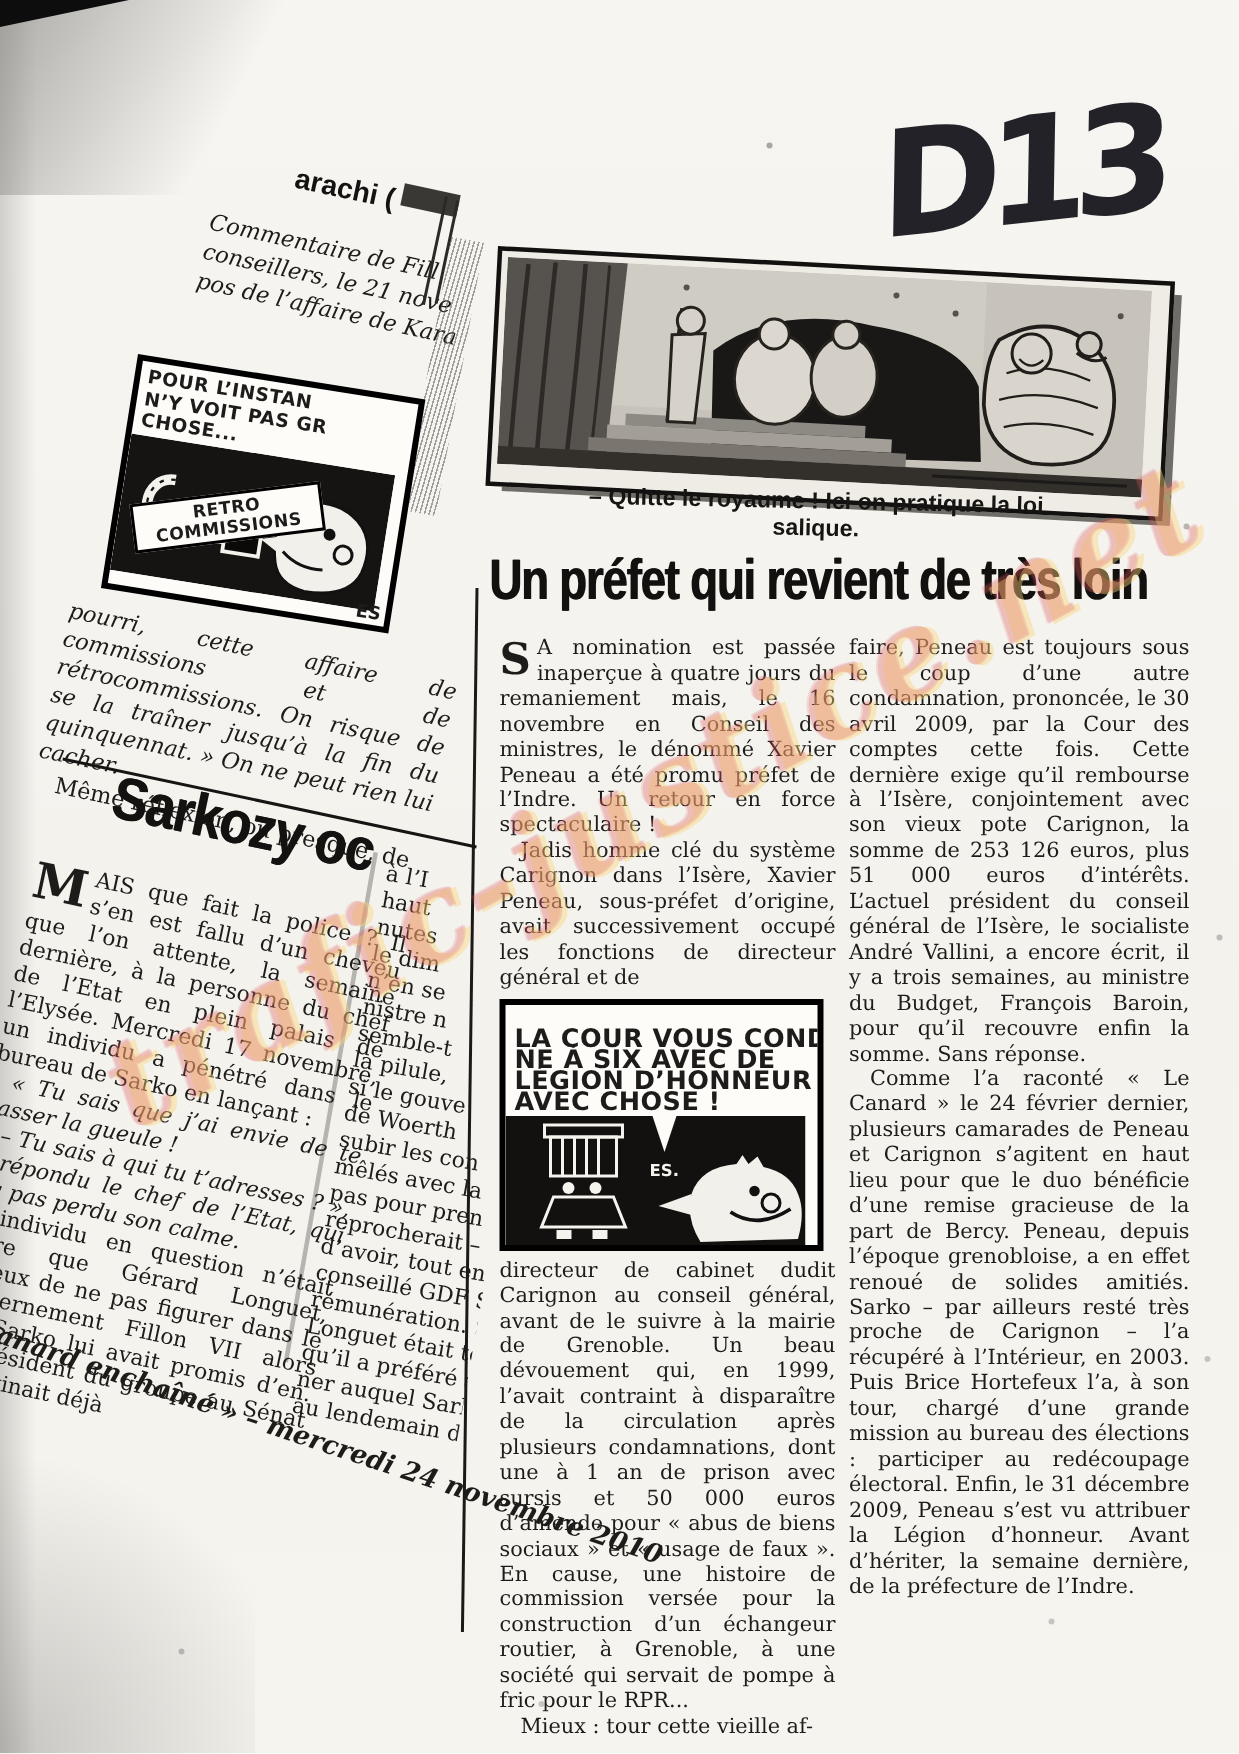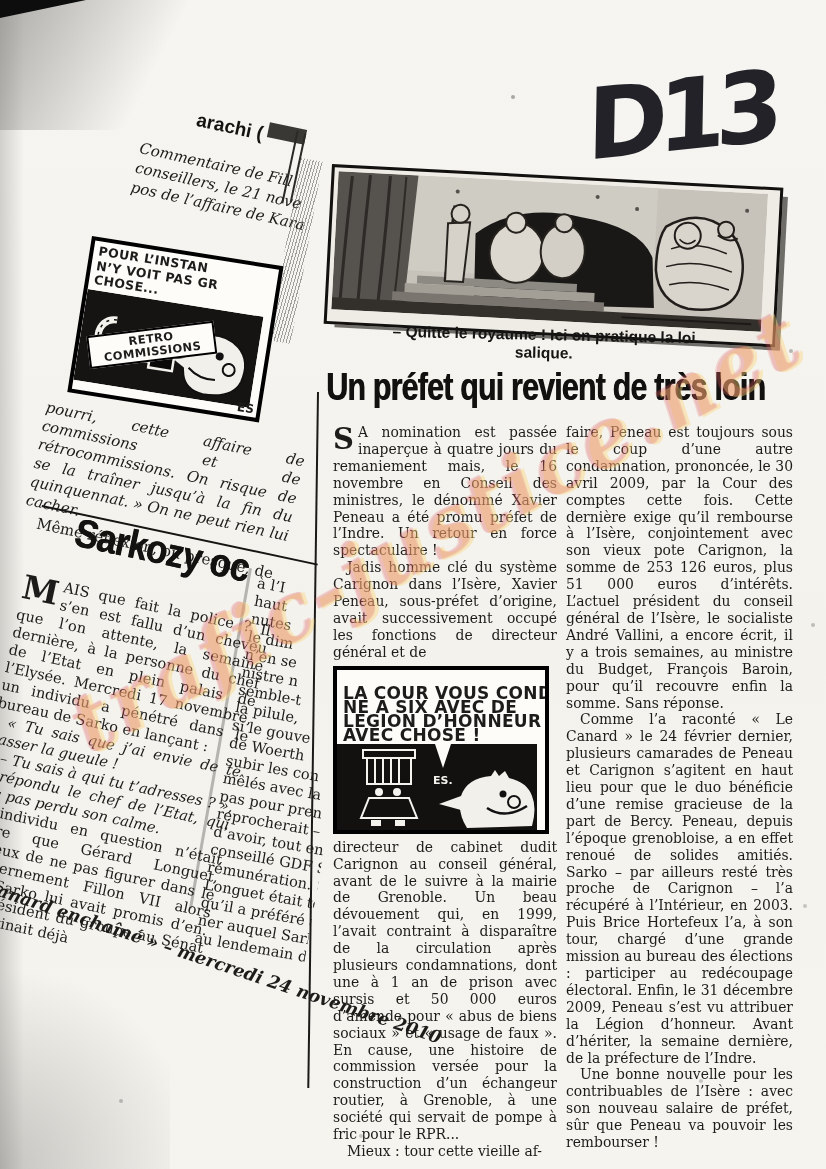--- a/index.html
+++ b/index.html
@@ -280,21 +280,20 @@
       <span class="hand" id="cour-sig">ES.</span>
     </div>
 
     <p class="noindent">directeur de cabinet dudit Carignon au conseil général, avant de le suivre à la mairie de Grenoble. Un beau dévouement qui, en 1999, l’avait contraint à disparaître de la circulation après plusieurs condamnations, dont une à 1 an de prison avec sursis et 50 000 euros d’amende pour « abus de biens sociaux » et « usage de faux ». En cause, une histoire de commission versée pour la construction d’un échangeur routier, à Grenoble, à une société qui servait de pompe à fric pour le RPR...</p>
     <p>Mieux : tour cette vieille af-</p>
   </div>
 
   <div class="abs newscol" id="col-right">
     <p class="noindent">faire, Peneau est toujours sous le coup d’une autre condamnation, prononcée, le 30 avril 2009, par la Cour des comptes cette fois. Cette dernière exige qu’il rembourse à l’Isère, conjointement avec son vieux pote Carignon, la somme de 253 126 euros, plus 51 000 euros d’intérêts. L’actuel président du conseil général de l’Isère, le socialiste André Vallini, a encore écrit, il y a trois semaines, au ministre du Budget, François Baroin, pour qu’il recouvre enfin la somme. Sans réponse.</p>
     <p>Comme l’a raconté « Le Canard » le 24 février dernier, plusieurs camarades de Peneau et Carignon s’agitent en haut lieu pour que le duo bénéficie d’une remise gracieuse de la part de Bercy. Peneau, depuis l’époque grenobloise, a en effet renoué de solides amitiés. Sarko – par ailleurs resté très proche de Carignon – l’a récupéré à l’Intérieur, en 2003. Puis Brice Hortefeux l’a, à son tour, chargé d’une grande mission au bureau des élections : participer au redécoupage électoral. Enfin, le 31 décembre 2009, Peneau s’est vu attribuer la Légion d’honneur. Avant d’hériter, la semaine dernière, de la préfecture de l’Indre.</p>
-    <p>Une bonne nouvelle pour les contribuables de l’Isère : avec son nouveau salaire de préfet, sûr que Peneau va pouvoir les rembourser !</p>
   </div>
 
   <div class="abs" id="edge-frags">
 
   <div>n</div>
       <div>i,</div>
       <div>y</div>
     </div>
 
   <div class="abs" id="watermark">trafic-justice.net</div>

